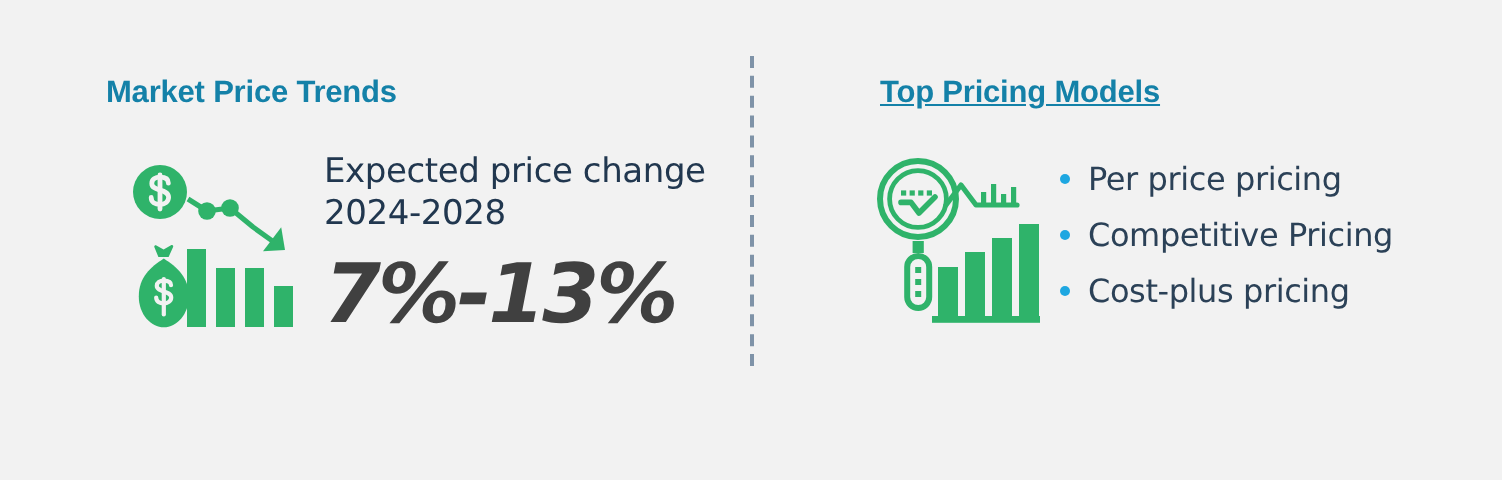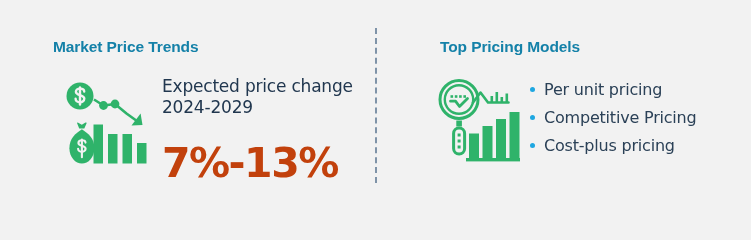--- a/index.html
+++ b/index.html
@@ -43,21 +43,21 @@
 
   .panel-title {
     position: absolute;
     font-size: 15.5px;
     font-weight: bold;
     color: #1481a8;
     letter-spacing: -0.1px;
     white-space: nowrap;
   }
   .panel-left .panel-title  { left: 53px; top: 38px; }
-  .panel-right .panel-title { left: 65px; top: 38px; }
+  .panel-right .panel-title { left: 65px; top: 38px; text-decoration: underline; }
 
   
   .left-body {
     position: absolute;
     left: 66px;
     top: 76px;
     width: 310px;
     height: 100px;
   }
   .left-icon {
@@ -75,28 +75,29 @@
   }
   .expected-line {
     font-size: 17px;
     line-height: 21px;
     color: #21374f;
     font-family: "DejaVu Sans", sans-serif;
     white-space: nowrap;
     letter-spacing: -0.2px;
   }
   .big-stat {
-    margin-top: 22px;
+    margin-top: 6px;
     font-size: 41px;
     font-weight: bold;
     line-height: 46px;
-    color: #c2410c;
+    color: #404040;
     font-family: "DejaVu Sans", sans-serif;
     letter-spacing: -1.5px;
     white-space: nowrap;
+    font-style: italic;
   }
 
   
   .right-body {
     position: absolute;
     left: 63px;
     top: 74px;
     width: 310px;
     height: 100px;
   }
@@ -174,21 +175,21 @@
 
           <rect x="27.5" y="44.5" width="9.5" height="39" fill="#2fb36a"></rect>
           <rect x="42" y="54" width="9.5" height="29.5" fill="#2fb36a"></rect>
           <rect x="56.5" y="54" width="9.5" height="29.5" fill="#2fb36a"></rect>
           <rect x="71" y="63" width="9.5" height="20.5" fill="#2fb36a"></rect>
         </svg>
       </div>
 
       <div class="left-text">
         <div class="expected-line">Expected price change</div>
-        <div class="expected-line">2024-2029</div>
+        <div class="expected-line">2024-2028</div>
         <div class="big-stat">7%-13%</div>
       </div>
 
     </div>
   </div>
 
   <div class="panel panel-right">
 
     <div class="panel-title">Top Pricing Models</div>
 
@@ -229,21 +230,21 @@
           <rect x="44.5" y="50" width="10" height="32" fill="#2fb36a"></rect>
           <rect x="58" y="43" width="10" height="39" fill="#2fb36a"></rect>
           <rect x="71.5" y="36" width="10" height="46" fill="#2fb36a"></rect>
           <rect x="28" y="82" width="54" height="3.4" fill="#2fb36a"></rect>
         </svg>
       </div>
 
       <ul class="bullet-list">
         <li class="bullet-item">
           <span class="bullet-dot"></span>
-          <span>Per unit pricing</span>
+          <span>Per price pricing</span>
         </li>
         <li class="bullet-item">
           <span class="bullet-dot"></span>
           <span>Competitive Pricing</span>
         </li>
         <li class="bullet-item">
           <span class="bullet-dot"></span>
           <span>Cost-plus pricing</span>
         </li>
       </ul>

